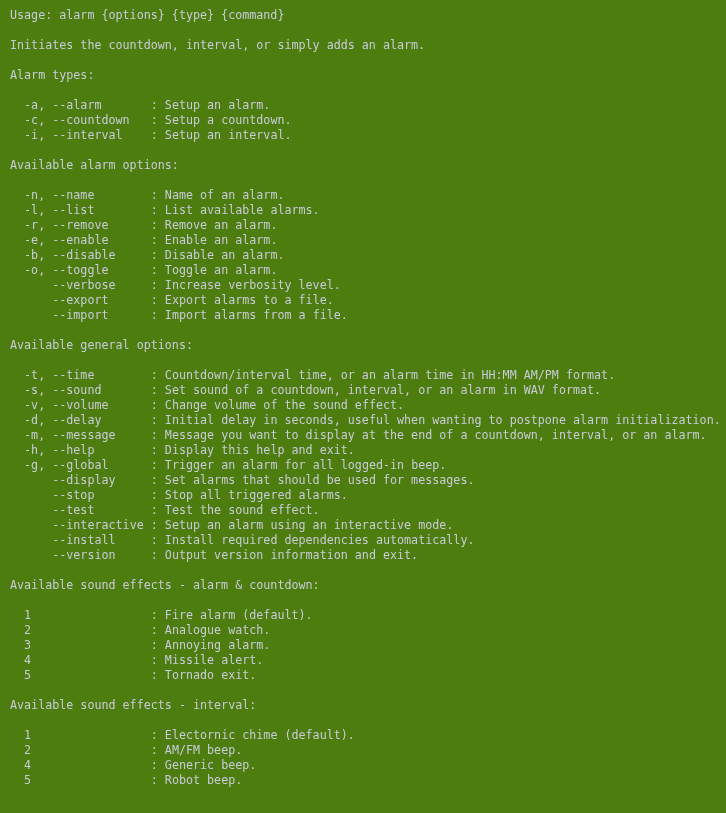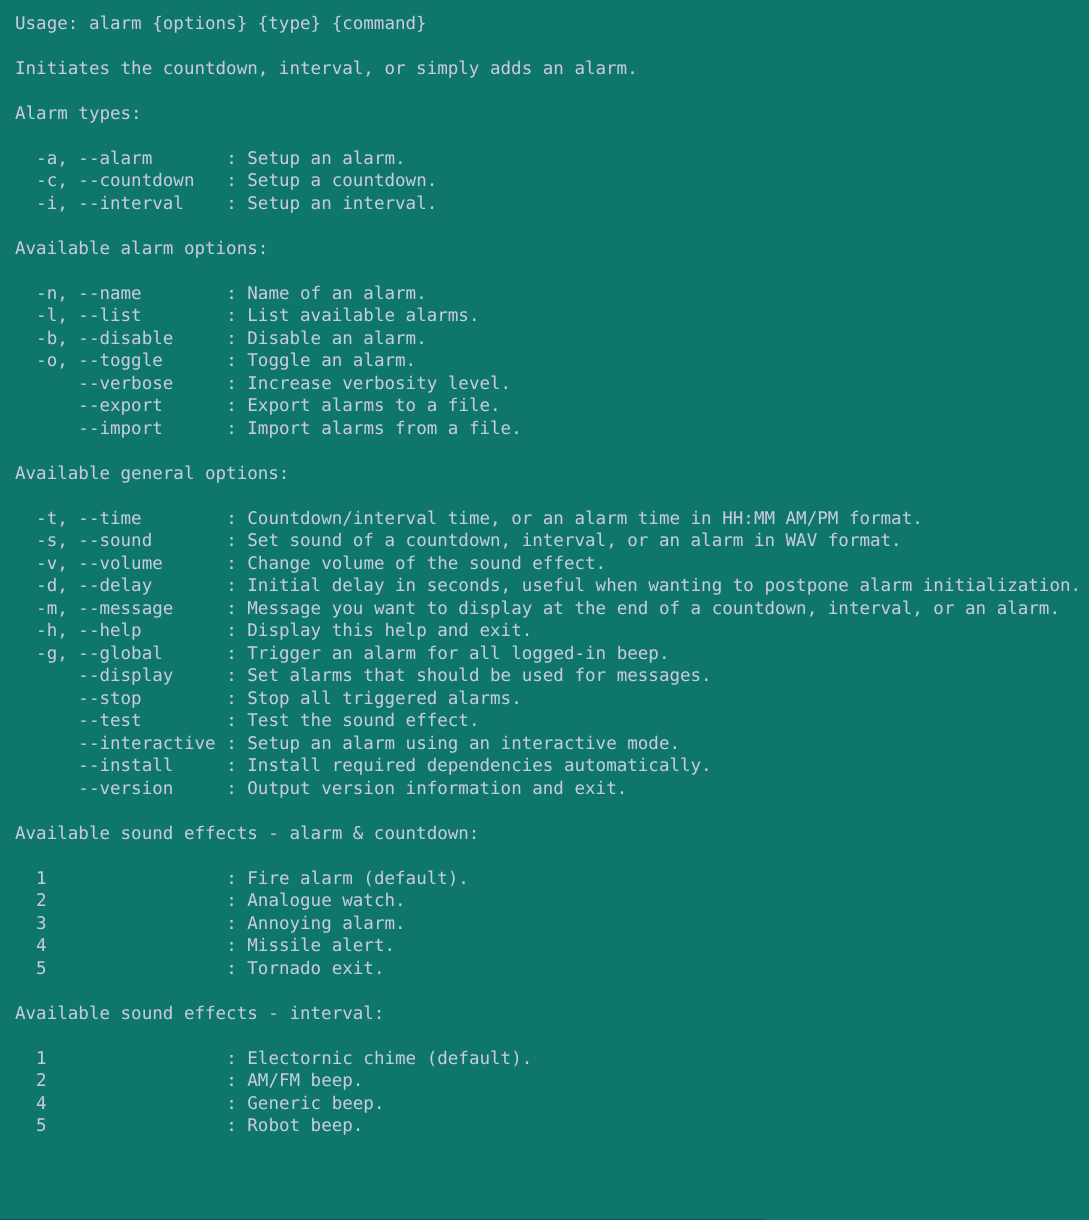--- a/index.html
+++ b/index.html
@@ -15,21 +15,21 @@
     font-size: 11.7px;
     line-height: 15px;
     color: #c8ccd8;
     overflow: hidden;
   }
   #terminal {
     width: 726px;
     height: 813px;
     box-sizing: border-box;
     padding: 8px 0 0 10px;
-    background: #0f766e;
+    background: #4d7c0f;
   }
   .line {
     white-space: pre;
     height: 15px;
     letter-spacing: 0;
   }
   .blank {
     white-space: pre;
     height: 15px;
   }
@@ -45,20 +45,22 @@
     <div class="line">Alarm types:</div>
     <div class="blank"> </div>
     <div class="line"><span>  </span><span>-a, --alarm</span><span>       </span><span>:</span><span> </span><span>Setup an alarm.</span></div>
     <div class="line"><span>  </span><span>-c, --countdown</span><span>   </span><span>:</span><span> </span><span>Setup a countdown.</span></div>
     <div class="line"><span>  </span><span>-i, --interval</span><span>    </span><span>:</span><span> </span><span>Setup an interval.</span></div>
     <div class="blank"> </div>
     <div class="line">Available alarm options:</div>
     <div class="blank"> </div>
     <div class="line"><span>  </span><span>-n, --name</span><span>        </span><span>:</span><span> </span><span>Name of an alarm.</span></div>
     <div class="line"><span>  </span><span>-l, --list</span><span>        </span><span>:</span><span> </span><span>List available alarms.</span></div>
+    <div class="line"><span>  </span><span>-r, --remove</span><span>      </span><span>:</span><span> </span><span>Remove an alarm.</span></div>
+    <div class="line"><span>  </span><span>-e, --enable</span><span>      </span><span>:</span><span> </span><span>Enable an alarm.</span></div>
     <div class="line"><span>  </span><span>-b, --disable</span><span>     </span><span>:</span><span> </span><span>Disable an alarm.</span></div>
     <div class="line"><span>  </span><span>-o, --toggle</span><span>      </span><span>:</span><span> </span><span>Toggle an alarm.</span></div>
     <div class="line"><span>  </span><span>    --verbose</span><span>     </span><span>:</span><span> </span><span>Increase verbosity level.</span></div>
     <div class="line"><span>  </span><span>    --export</span><span>      </span><span>:</span><span> </span><span>Export alarms to a file.</span></div>
     <div class="line"><span>  </span><span>    --import</span><span>      </span><span>:</span><span> </span><span>Import alarms from a file.</span></div>
     <div class="blank"> </div>
     <div class="line">Available general options:</div>
     <div class="blank"> </div>
     <div class="line"><span>  </span><span>-t, --time</span><span>        </span><span>:</span><span> </span><span>Countdown/interval time, or an alarm time in HH:MM AM/PM format.</span></div>
     <div class="line"><span>  </span><span>-s, --sound</span><span>       </span><span>:</span><span> </span><span>Set sound of a countdown, interval, or an alarm in WAV format.</span></div>

